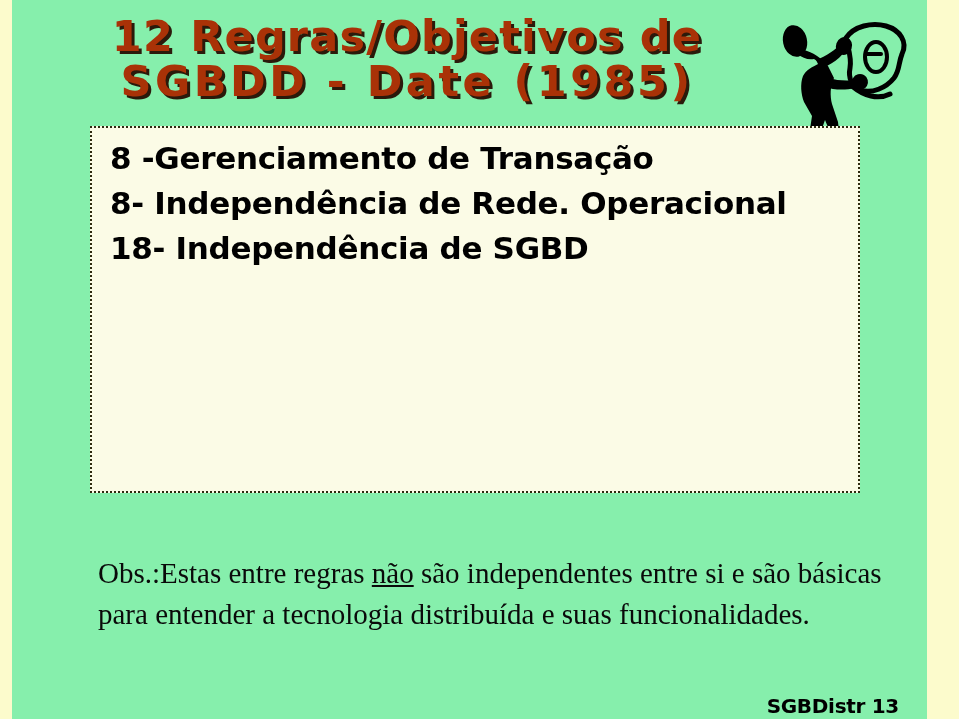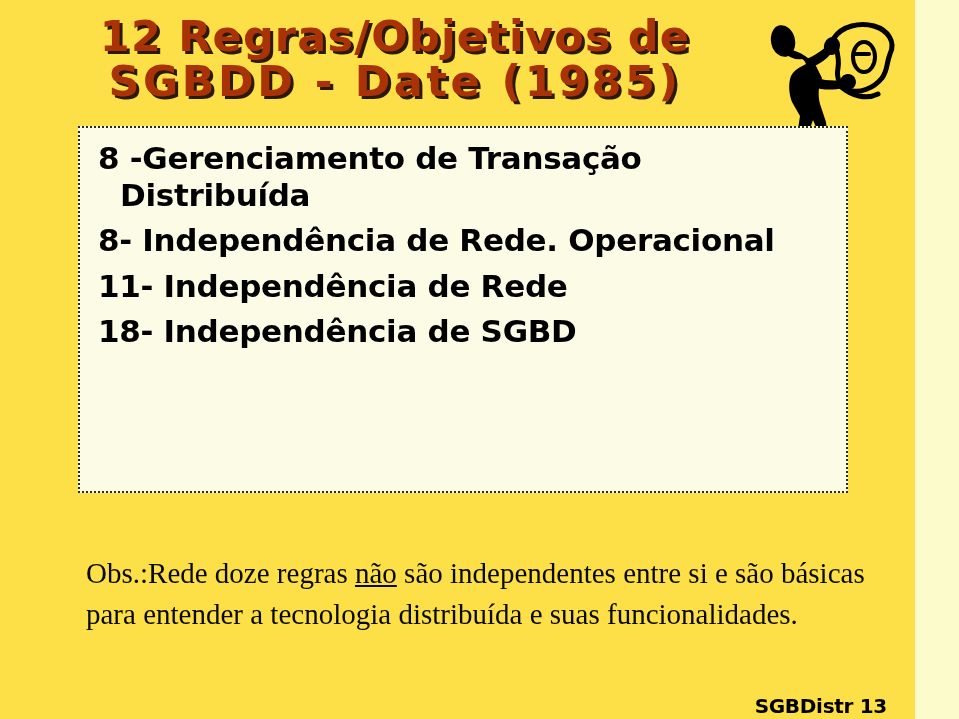--- a/index.html
+++ b/index.html
@@ -11,25 +11,25 @@
     width: 959px;
     height: 719px;
     background: #fcfbcc;
     font-family: "Liberation Sans", sans-serif;
     overflow: hidden;
     position: relative;
   }
 
   #slide {
     position: absolute;
-    left: 0;
+    left: 12px;
     top: 0;
     width: 915px;
     height: 719px;
-    background: #fde047;
+    background: #86efac;
   }
 
   
   .title-block {
     position: absolute;
     left: 0;
     top: 14px;
     width: 790px;
     text-align: center;
     line-height: 1.04;
@@ -161,24 +161,23 @@
 
       <path d="M84 78 C96 88, 110 92, 122 86" fill="none" stroke="#000000" stroke-width="5" stroke-linecap="round"></path>
 
       <ellipse cx="108" cy="49" rx="11" ry="15" fill="none" stroke="#000000" stroke-width="4"></ellipse>
       <path d="M99 46 L113 46" stroke="#000000" stroke-width="4" stroke-linecap="round"></path>
     </svg>
   </div>
 
   <div class="content-box">
     <ul class="rule-list">
-      <li class="rule-item wrapped"><span>8 -</span><span>Gerenciamento de Transação</span><span class="cont">Distribuída</span></li>
+      <li class="rule-item wrapped"><span>8 -</span><span>Gerenciamento de Transação</span></li>
       <li class="rule-item"><span>8-</span><span> Independência de Rede. Operacional</span></li>
-      <li class="rule-item"><span>11-</span><span> Independência de Rede</span></li>
       <li class="rule-item"><span>18-</span><span> Independência de SGBD</span></li>
     </ul>
   </div>
 
-  <p class="obs"><span>Obs.:Rede doze regras </span><u>não</u><span> são independentes entre si e são básicas para entender a tecnologia distribuída e suas funcionalidades.</span></p>
+  <p class="obs"><span>Obs.:Estas entre regras </span><u>não</u><span> são independentes entre si e são básicas para entender a tecnologia distribuída e suas funcionalidades.</span></p>
 
   <div class="footer">SGBDistr 13</div>
 
 </div>
 
 </body></html>

